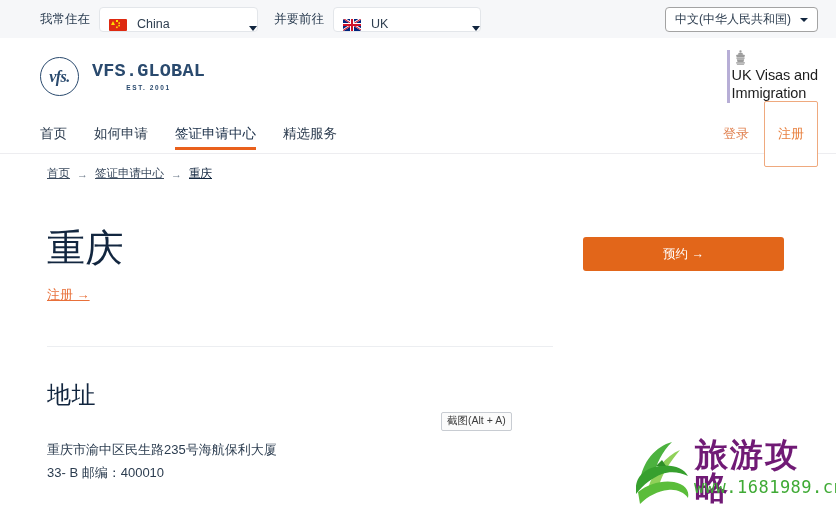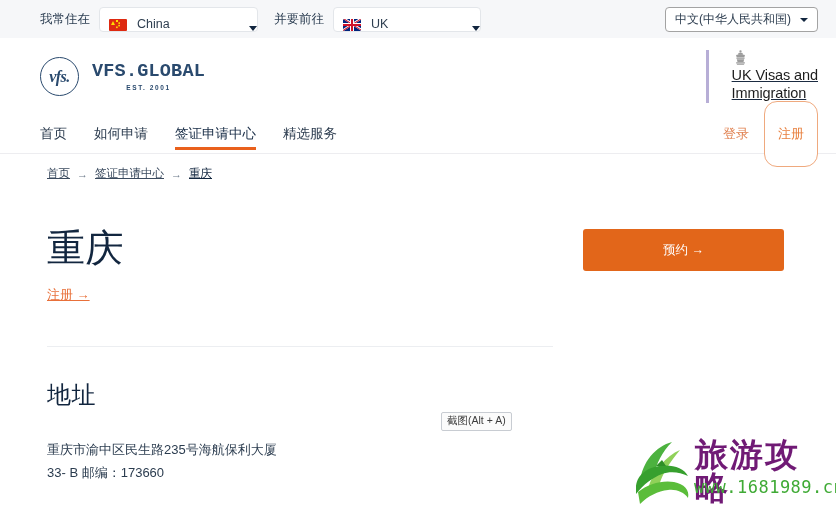--- a/index.html
+++ b/index.html
@@ -175,24 +175,23 @@
   .brand-est {
     font-size: 6.5px;
     font-weight: 700;
     color: #2a4a6e;
     letter-spacing: 1.6px;
     margin-top: 3px;
   }
   .ukvi {
     display: flex;
     align-items: flex-start;
-    padding-left: 23px;
+    padding-left: 2px;
     border-left: 3px solid #b7aed6;
     min-height: 50px;
-    text-decoration: underline;
   }
   .ukvi-inner { display: flex; flex-direction: column; }
   .crown {
     width: 17px;
     height: 15px;
     margin-bottom: 2px;
   }
   .ukvi-text {
     font-size: 14.5px;
     line-height: 1.22;
@@ -234,21 +233,21 @@
   .nav-right { display: flex; align-items: center; }
   .login-link {
     font-size: 13px;
     color: #e0804f;
     margin-right: 15px;
     cursor: pointer;
     white-space: nowrap;
   }
   .register-btn {
     border: 1px solid #efa97e;
-    border-radius: 13px;
+    border-radius: 2px;
     color: #e8803f;
     font-size: 13px;
     padding: 23px 13px;
     background: #fff;
     cursor: pointer;
     white-space: nowrap;
   }
 
   
   .breadcrumb {
@@ -291,31 +290,31 @@
   .hero-link {
     display: inline-block;
     margin-top: 17px;
     font-size: 13px;
     color: #e8703a;
     text-decoration: underline;
     cursor: pointer;
   }
   .appointment-btn {
     width: 201px;
-    height: 42px;
+    height: 34px;
     background: #e2661a;
     color: #ffffff;
     font-size: 12.5px;
     border: none;
     border-radius: 3px;
     display: flex;
     align-items: center;
     justify-content: center;
     cursor: pointer;
-    margin-top: 2px;
+    margin-top: 10px;
     font-family: inherit;
   }
 
   
   .divider {
     height: 1px;
     background: #eceef1;
     margin: 42px 0 0 47px;
     width: 506px;
   }
@@ -494,21 +493,21 @@
   </div>
   <button class="appointment-btn">预约 →</button>
 </div>
 
 <div class="divider"></div>
 
 <div class="address-section">
   <h2 class="section-title">地址</h2>
   <div class="address-text">
     <span>重庆市渝中区民生路235号海航保利大厦33-</span>
-    <span>B 邮编：173660</span>
+    <span>B 邮编：400010</span>
   </div>
 </div>
 
 <div class="shot-tip">截图(Alt + A)</div>
 
 <div class="watermark">
   <svg class="wm-logo" width="70" height="72" viewBox="0 0 70 72">
     <path d="M8 46 C10 26 24 10 40 6 C30 16 24 28 22 40 C18 42 12 44 8 46 Z" fill="#4cb23f"></path>
     <path d="M16 52 C22 34 34 20 48 14 C38 26 30 38 27 50 C23 50 19 51 16 52 Z" fill="#7cc93c" opacity="0.85"></path>
     <path d="M4 52 C4 40 14 32 27 30 C40 28 52 32 56 40 C48 36 38 35 30 38 C20 42 12 48 4 58 Z" fill="#37a02e"></path>

